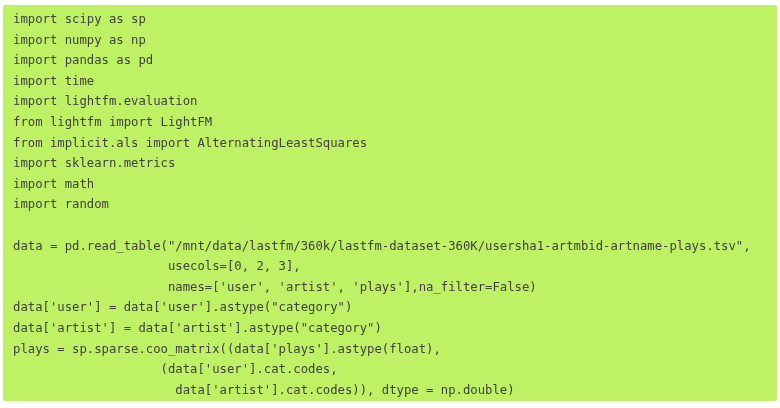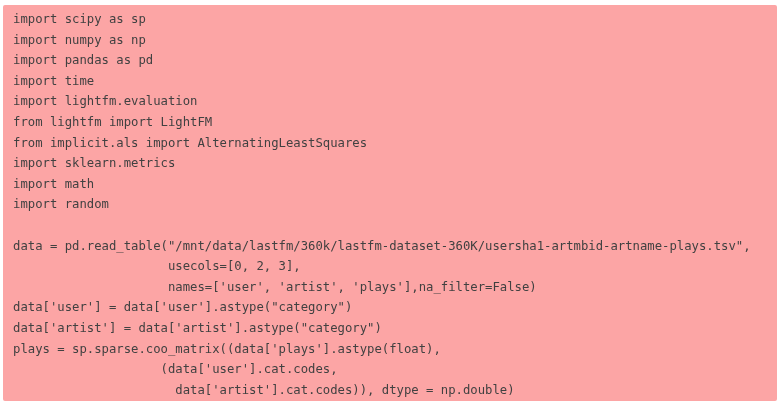--- a/index.html
+++ b/index.html
@@ -27,21 +27,21 @@
     font-size: 12.25px;
     line-height: 20.6px;
     color: #414141;
     white-space: pre;
     -webkit-font-smoothing: antialiased;
   }
 </style>
 </head>
 <body>
 
-<div class="code-block" style="background: #fca5a5;">
+<div class="code-block" style="background: #bef264;">
   <pre class="code" style="color: rgb(65, 65, 65);">import scipy as sp
 import numpy as np
 import pandas as pd
 import time
 import lightfm.evaluation
 from lightfm import LightFM
 from implicit.als import AlternatingLeastSquares
 import sklearn.metrics
 import math
 import random

